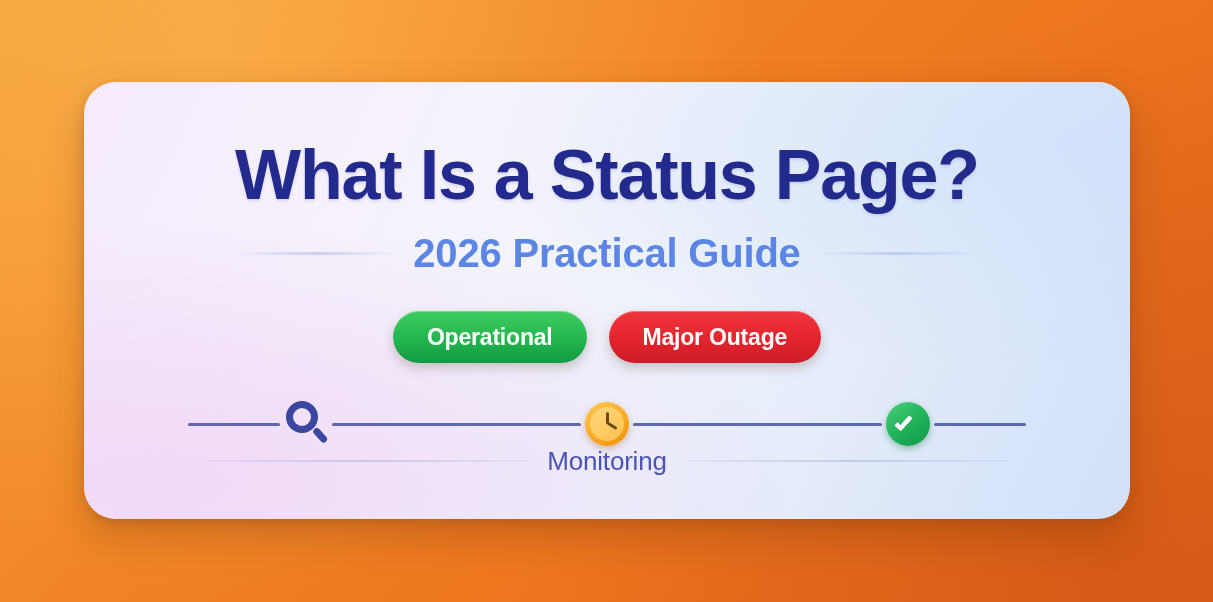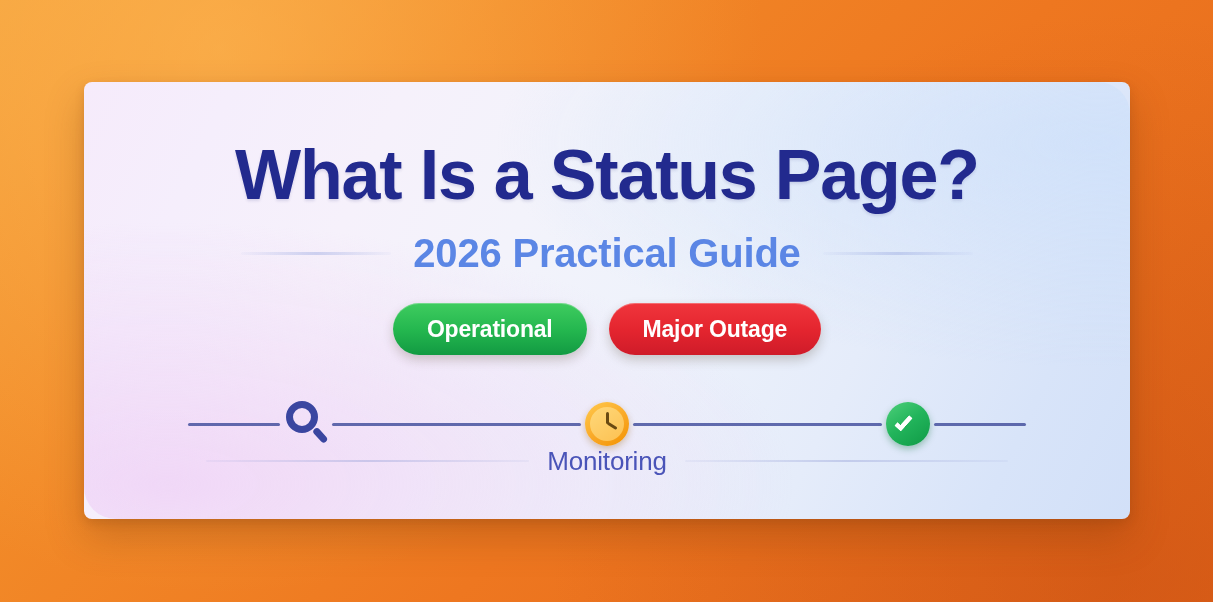--- a/index.html
+++ b/index.html
@@ -30,21 +30,21 @@
                 radial-gradient(circle at 92% 96%, rgba(190,70,15,0.40) 0%, rgba(190,70,15,0.0) 45%);
     pointer-events: none;
   }
 
   .card {
     position: absolute;
     left: 84px;
     top: 82px;
     width: 1046px;
     height: 437px;
-    border-radius: 8px;
+    border-radius: 32px;
     background:
       linear-gradient(115deg,
         #f6ebfb 0%,
         #f5eefc 12%,
         #f6f1fb 26%,
         #f3f3fb 40%,
         #eef2fb 55%,
         #e5ecfa 72%,
         #d8e4f9 88%,
         #d2e0f8 100%);
@@ -129,20 +129,21 @@
     align-items: center;
     justify-content: center;
     padding: 0 34px;
     border-radius: 26px;
     color: #ffffff;
     font-size: 23px;
     font-weight: 700;
     letter-spacing: -0.2px;
     white-space: nowrap;
     box-shadow: 0 5px 11px rgba(60,40,20,0.22), inset 0 1px 0 rgba(255,255,255,0.28);
+    margin-top: 8px;
   }
   .badge.green  { background: linear-gradient(180deg, #3fcc5f 0%, #24b74f 52%, #129a42 100%); }
   .badge.orange { background: linear-gradient(180deg, #fdb52a 0%, #f9a215 52%, #ef8f05 100%); }
   .badge.red    { background: linear-gradient(180deg, #f0353c 0%, #e4252f 52%, #cf1b29 100%); }
 
   
   .timeline {
     position: absolute;
     left: 104px;
     right: 104px;

